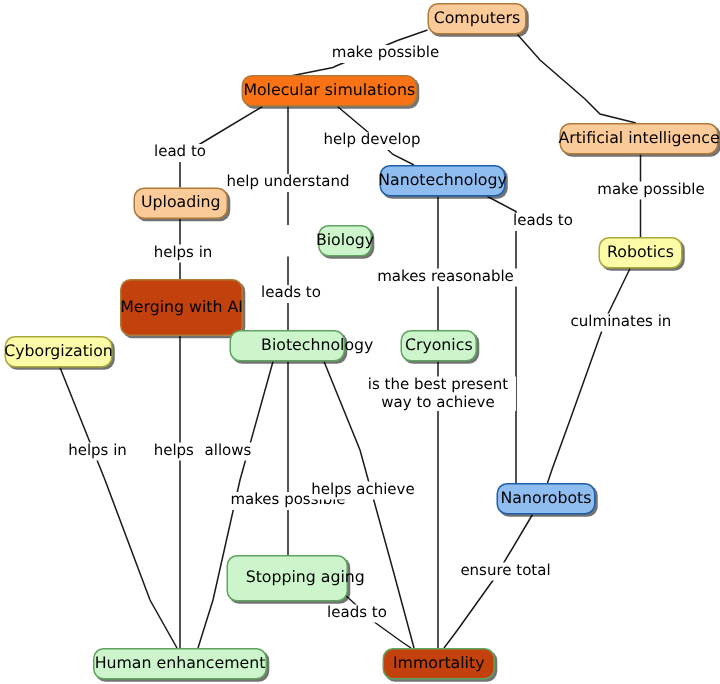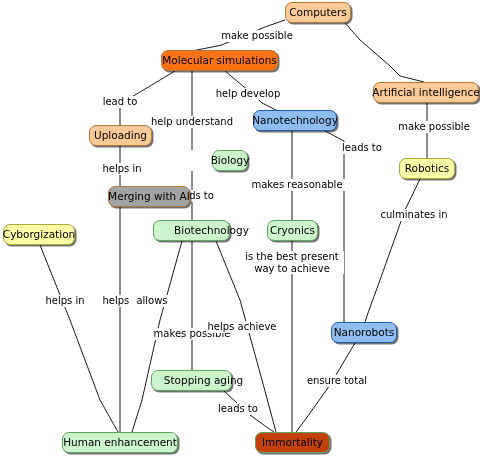--- a/index.html
+++ b/index.html
@@ -108,21 +108,21 @@
     </div>
     <div class="node" style="left: 133px; top: 50px; width: 117px; height: 21px; background: #f97316; border-color: rgb(176, 122, 58); margin-left: 28px;">
       <span class="node-label">Molecular simulations</span>
     </div>
     <div class="node" style="left: 373px; top: 82px; width: 106px; height: 21px; background: rgb(251, 202, 153); border-color: rgb(176, 122, 58);">
       <span class="node-label">Artificial intelligence</span>
     </div>
     <div class="node" style="left: 89px; top: 125px; width: 63px; height: 21px; background: rgb(251, 202, 153); border-color: rgb(176, 122, 58);">
       <span class="node-label">Uploading</span>
     </div>
-    <div class="node" style="left: 80px; top: 186px; width: 82px; height: 21px; background: #a3a3a3; border-color: rgb(176, 122, 58); margin-left: 28px;">
+    <div class="node" style="left: 80px; top: 186px; width: 82px; height: 38px; background: #c2410c; border-color: rgb(176, 122, 58);">
       <span class="node-label">Merging with AI</span>
     </div>
     <div class="node" style="left: 253px; top: 110px; width: 84px; height: 21px; background: rgb(143, 189, 240); border-color: rgb(31, 95, 169);">
       <span class="node-label">Nanotechnology</span>
     </div>
     <div class="node" style="left: 331px; top: 322px; width: 66px; height: 21px; background: rgb(143, 189, 240); border-color: rgb(31, 95, 169);">
       <span class="node-label">Nanorobots</span>
     </div>
     <div class="node" style="left: 399px; top: 158px; width: 56px; height: 21px; background: rgb(251, 251, 168); border-color: rgb(169, 169, 58);">
       <span class="node-label">Robotics</span>
@@ -132,21 +132,21 @@
     </div>
     <div class="node" style="left: 168px; top: 150px; width: 36px; height: 21px; background: rgb(204, 245, 204); border-color: rgb(95, 164, 95); margin-left: 44px;">
       <span class="node-label">Biology</span>
     </div>
     <div class="node" style="left: 153px; top: 220px; width: 77px; height: 21px; background: rgb(204, 245, 204); border-color: rgb(95, 164, 95); padding-left: 40px;">
       <span class="node-label">Biotechnology</span>
     </div>
     <div class="node" style="left: 267px; top: 220px; width: 51px; height: 21px; background: rgb(204, 245, 204); border-color: rgb(95, 164, 95);">
       <span class="node-label">Cryonics</span>
     </div>
-    <div class="node" style="left: 151px; top: 370px; width: 81px; height: 21px; background: rgb(204, 245, 204); border-color: rgb(95, 164, 95); padding-left: 24px;">
+    <div class="node" style="left: 151px; top: 370px; width: 81px; height: 31px; background: rgb(204, 245, 204); border-color: rgb(95, 164, 95); padding-left: 24px;">
       <span class="node-label">Stopping aging</span>
     </div>
     <div class="node" style="left: 62px; top: 432px; width: 116px; height: 21px; background: rgb(204, 245, 204); border-color: rgb(95, 164, 95);">
       <span class="node-label">Human enhancement</span>
     </div>
     <div class="node" style="left: 255px; top: 432px; width: 75px; height: 21px; background: #c2410c; border-color: rgb(95, 164, 95);">
       <span class="node-label">Immortality</span>
     </div>
   </div>
 

